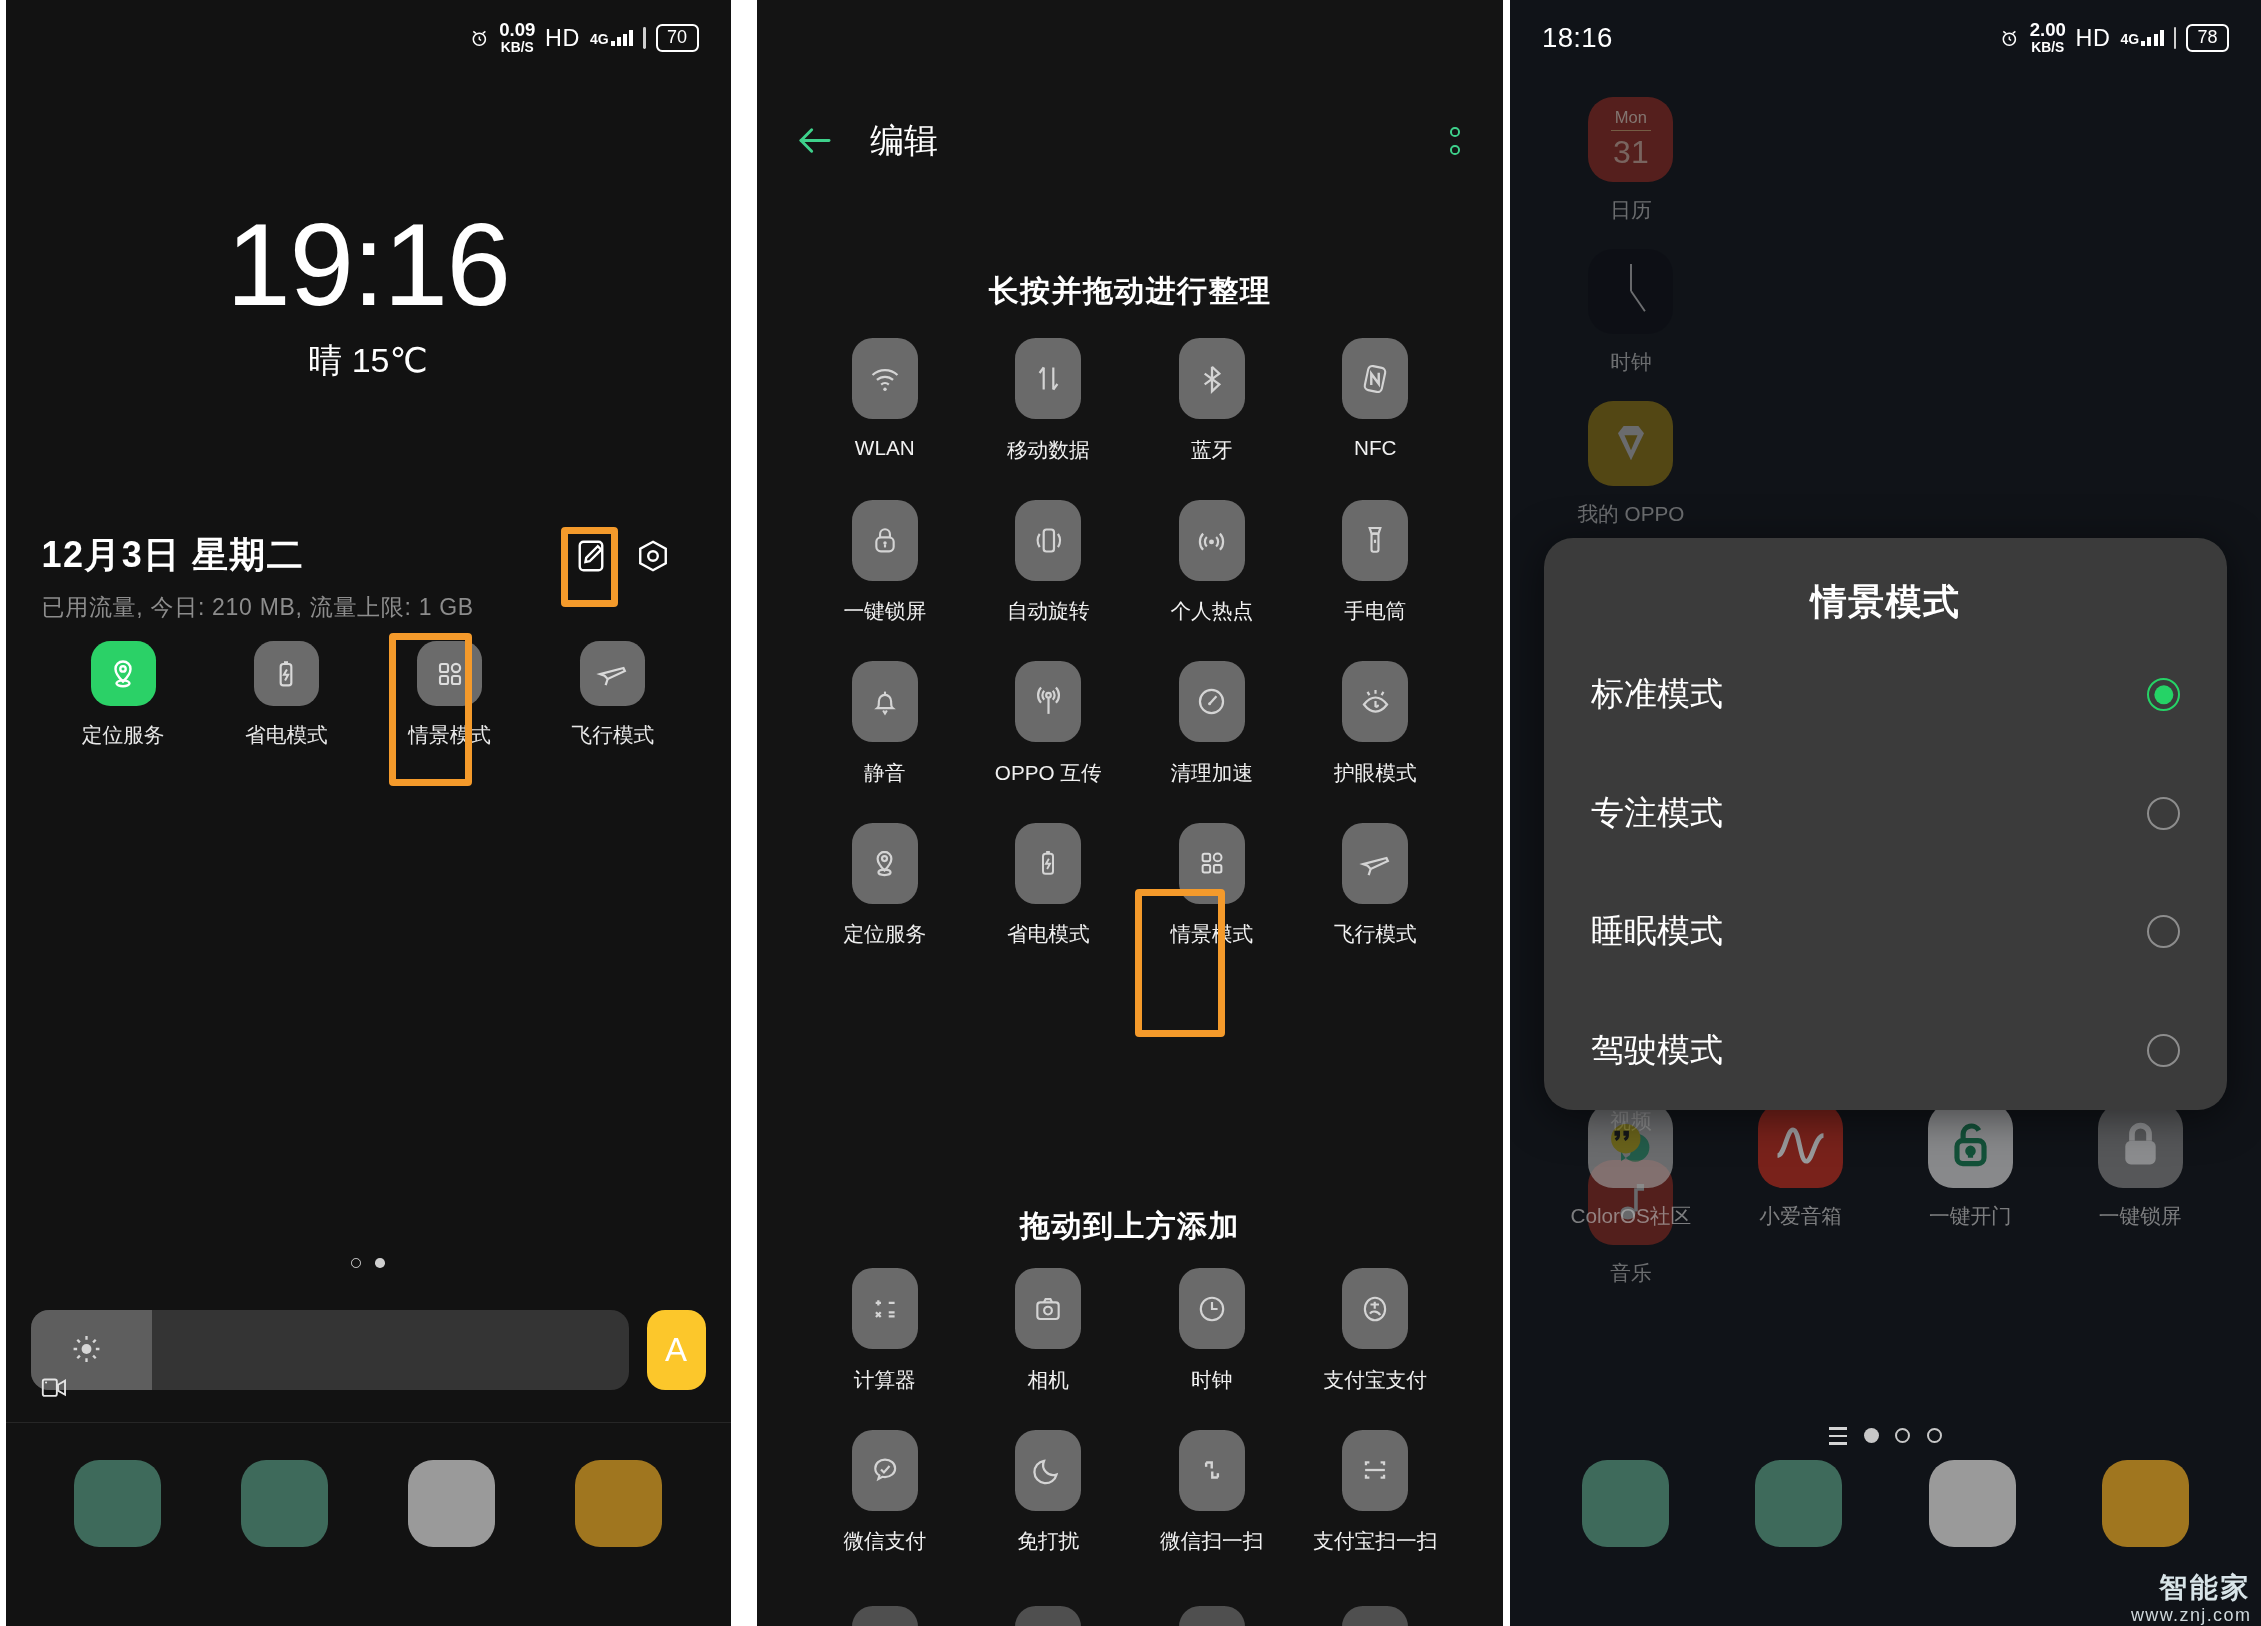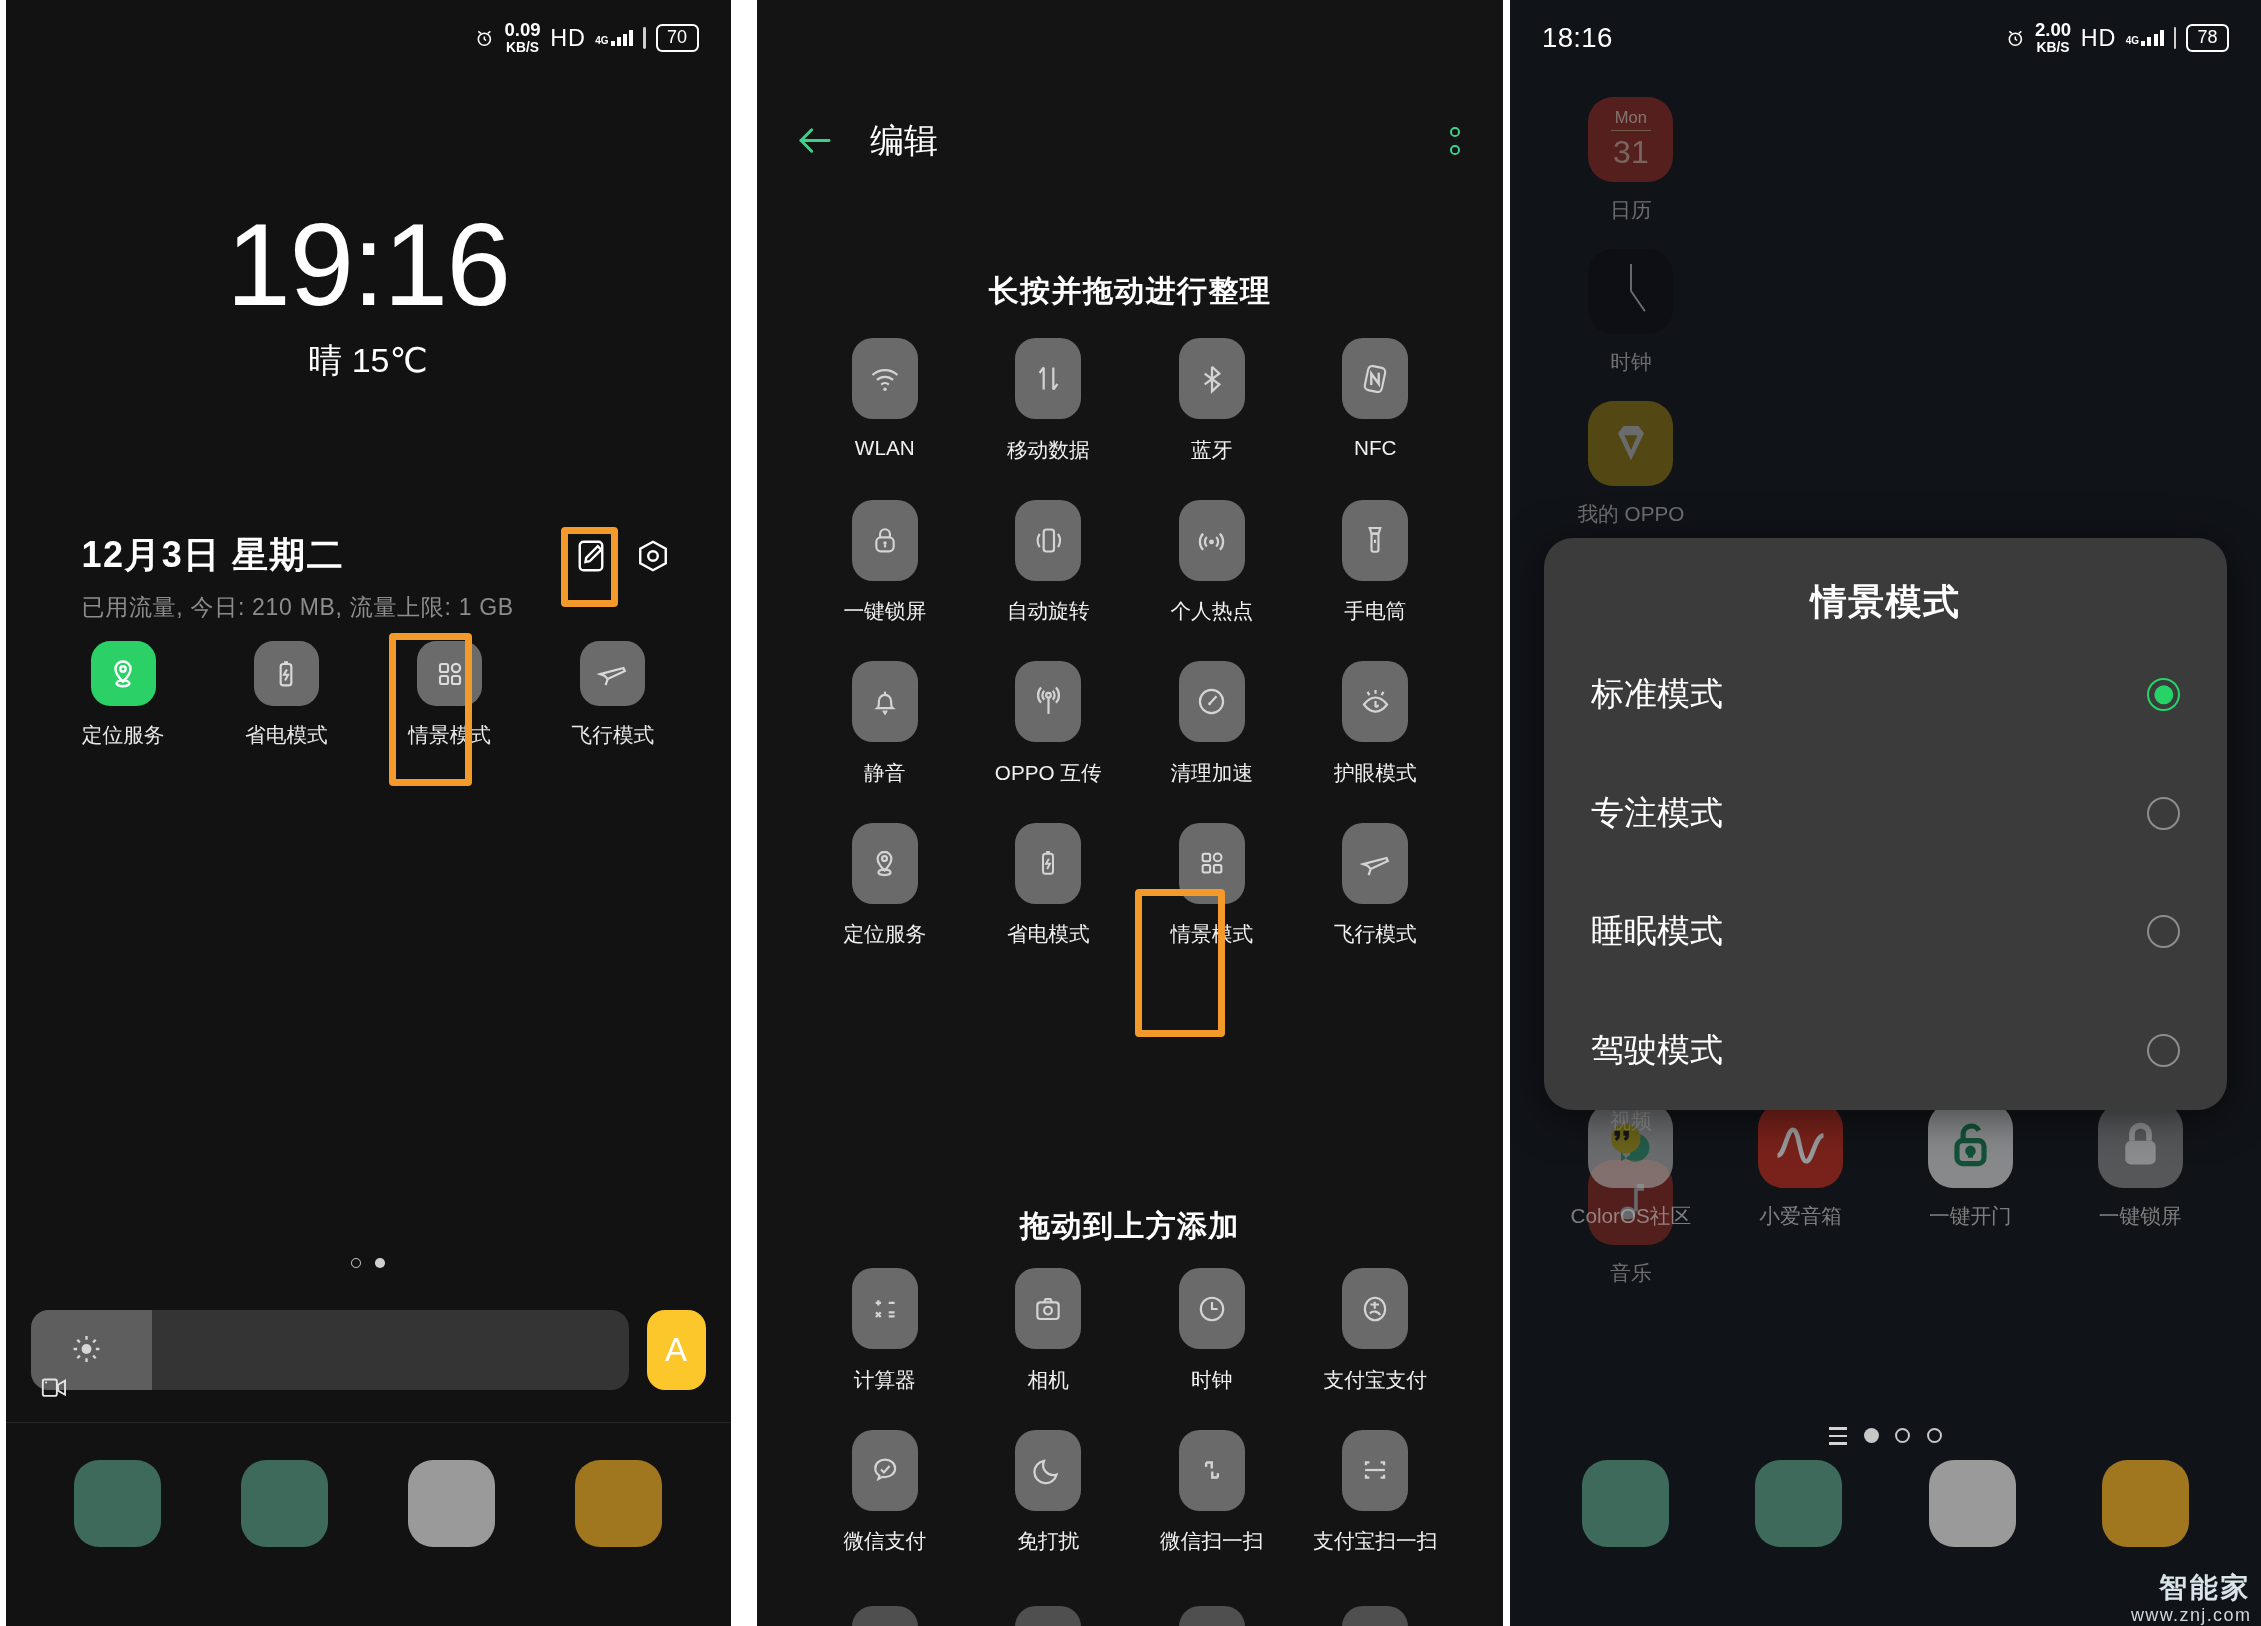--- a/index.html
+++ b/index.html
@@ -22,34 +22,34 @@
                display:flex; align-items:center; color:#fff; }
   .sb-time { font-size: 27.6px; letter-spacing:0.3px; margin-left:32px; font-weight:400;}
   .sb-right { margin-left:auto; margin-right:32px; display:flex; align-items:center; gap:9.7px;}
   .sb-alarm { width:20.7px; height:20.7px; position:relative; }
   .sb-alarm svg { display:block; }
   .sb-net { display:flex; flex-direction:column; align-items:center; line-height:1; }
   .sb-net .v { font-size:18.6px; font-weight:bold; }
   .sb-net .u { font-size:13.8px; font-weight:bold; margin-top:1.4px; }
   .sb-hd { font-size:23.4px; letter-spacing:0.7px; }
   .sb-sig { display:flex; align-items:flex-end; gap:2.1px; }
-  .sb-sig .gtxt { font-size:10px; font-weight:bold; line-height:1;}
+  .sb-sig .gtxt { font-size:14px; font-weight:bold; line-height:1;}
   .bars { display:flex; align-items:flex-end; gap:2.1px; height:16.5px;}
   .bars i { display:block; width:4.1px; background:#fff; }
   .bars i:nth-child(1){height:5.5px}.bars i:nth-child(2){height:9px}
   .bars i:nth-child(3){height:12.4px}.bars i:nth-child(4){height:16px}
   .sb-divider { width:2.8px; height:22px; background:#cfcfcf; border-radius:1.4px;}
   .sb-batt { border:2.1px solid #fff; border-radius:6.2px; padding:0.7px 6.2px 1.4px; font-size:18px; min-width:43px; text-align:center;}
 
   
   .clock-wrap { position:absolute; top:207px; left:0; right:0; text-align:center; color:#fff;}
   .clock-time { font-size:116px; font-weight:300; line-height:1; letter-spacing:-1.4px; }
   .clock-weather { font-size:34px; font-weight:400; margin-top:15px; }
 
-  .datebar { position:absolute; top:531px; left:36px; right:27.6px; color:#fff;margin-left:40px; }
+  .datebar { position:absolute; top:531px; left:36px; right:27.6px; color:#fff; }
   .datebar .d1 { font-size:36px; font-weight:bold; letter-spacing:1.4px; }
   .datebar .d2 { font-size:23px; color:#8d8d8d; margin-top:12.4px; letter-spacing:0.7px;}
   .date-actions { position:absolute; right:32px; top:6.9px; display:flex; align-items:center; gap:26px;}
   .date-actions .ic { width:36px; height:36px; }
 
   .hl-box { position:absolute; border:7.6px solid #F49A2B; border-radius:4.1px; pointer-events:none;}
   #hl-edit { left:555px; top:527px;  width:57px;  height:80px; }
   #hl-scene1 { left:383px; top:633px; width:83px; height:153px;}
 
   .tiles-row { position:absolute; top:641px; left:0; right:0; display:flex; padding:0 36px; }

